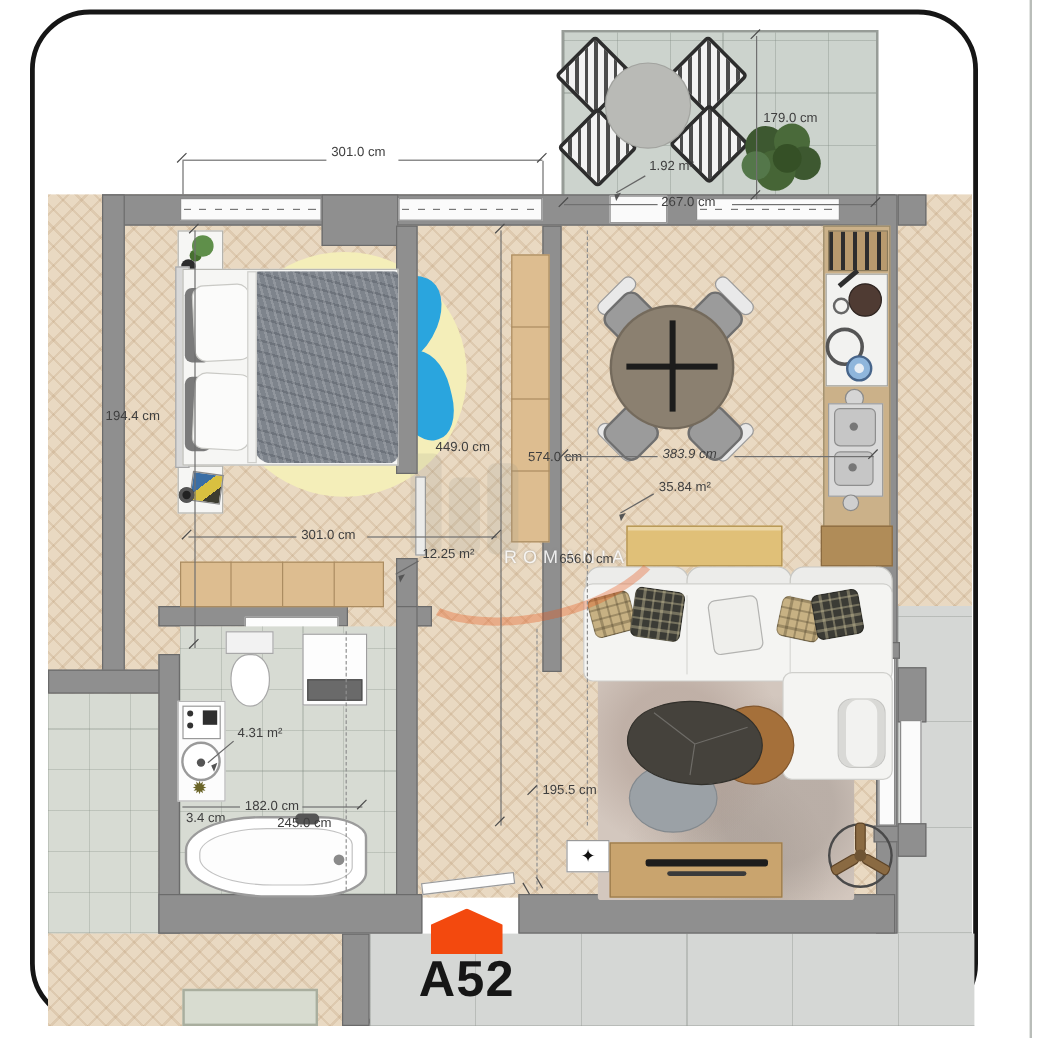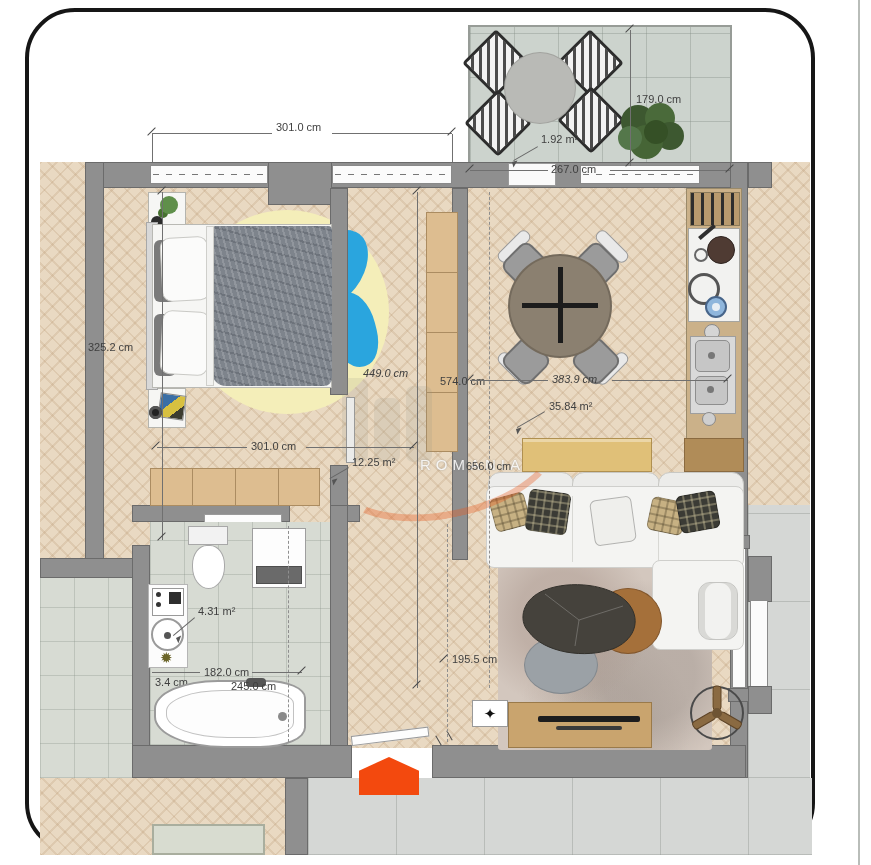--- a/index.html
+++ b/index.html
@@ -272,26 +272,26 @@
 
   <div class="dlh" style="left:470px;top:170px;width:78px;"></div>
   <div class="dlh" style="left:610px;top:170px;width:120px;"></div>
   <div class="tk" style="left:464px;top:168px;"></div>
   <div class="tk" style="left:724px;top:168px;"></div>
   <span class="dim" style="left:551px;top:163px;">267.0 cm</span>
 
   <div class="dlv" style="left:162px;top:192px;height:348px;"></div>
   <div class="tk" style="left:156px;top:190px;"></div>
   <div class="tk" style="left:156px;top:536px;"></div>
-  <span class="dim" style="left:88px;top:341px;">325.2 cm</span>
+  <span class="dim" style="left:88px;top:341px;">194.4 cm</span>
 
   <div class="dlv" style="left:417px;top:192px;height:496px;"></div>
   <div class="tk" style="left:411px;top:190px;"></div>
   <div class="tk" style="left:411px;top:684px;"></div>
-  <span class="dim" style="left:363px;top:367px;font-style:italic;">449.0 cm</span>
+  <span class="dim" style="left:363px;top:367px;">449.0 cm</span>
 
   <div class="dlv dash" style="left:489px;top:192px;height:496px;"></div>
   <span class="dim" style="left:440px;top:375px;">574.0 cm</span>
 
   <div class="dlh" style="left:470px;top:380px;width:78px;"></div>
   <div class="dlh" style="left:612px;top:380px;width:116px;"></div>
   <div class="tk" style="left:464px;top:378px;"></div>
   <div class="tk" style="left:722px;top:378px;"></div>
   <span class="dim" style="left:552px;top:373px;font-style:italic;">383.9 cm</span>
 
@@ -321,14 +321,15 @@
 
   <div class="dlv dash" style="left:288px;top:526px;height:216px;"></div>
   <span class="dim" style="left:231px;top:636px;margin-top:44px;">245.0 cm</span>
 
   <div class="dlh" style="left:152px;top:672px;width:48px;"></div>
   <div class="dlh" style="left:252px;top:672px;width:50px;"></div>
   <div class="tk" style="left:296px;top:670px;"></div>
   <span class="dim" style="left:204px;top:666px;">182.0 cm</span>
 
   <div class="abs house" style="left:359px;top:757px;width:60px;height:38px;background:#f3490e;"></div>
+  <div class="abs a52" style="left:339px;top:792px;width:100px;">A52</div>
 
 </div>
 
 </body></html>

